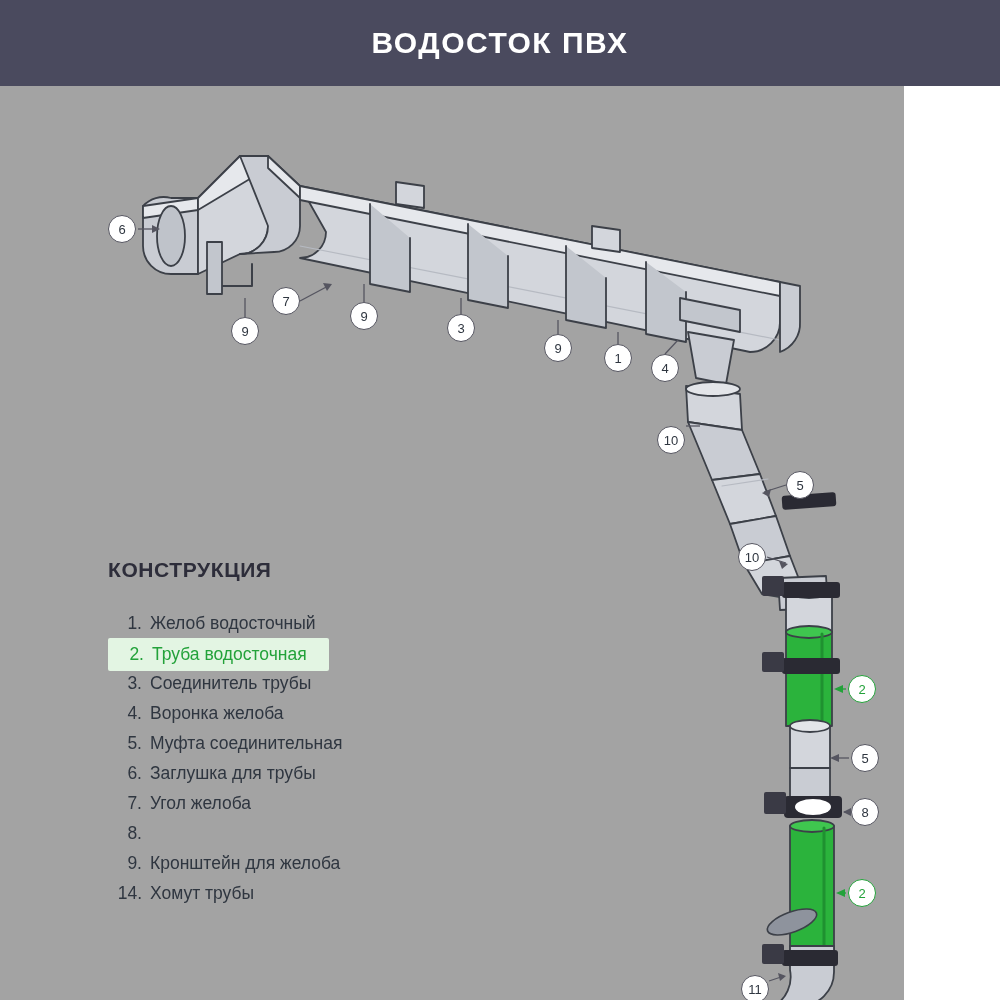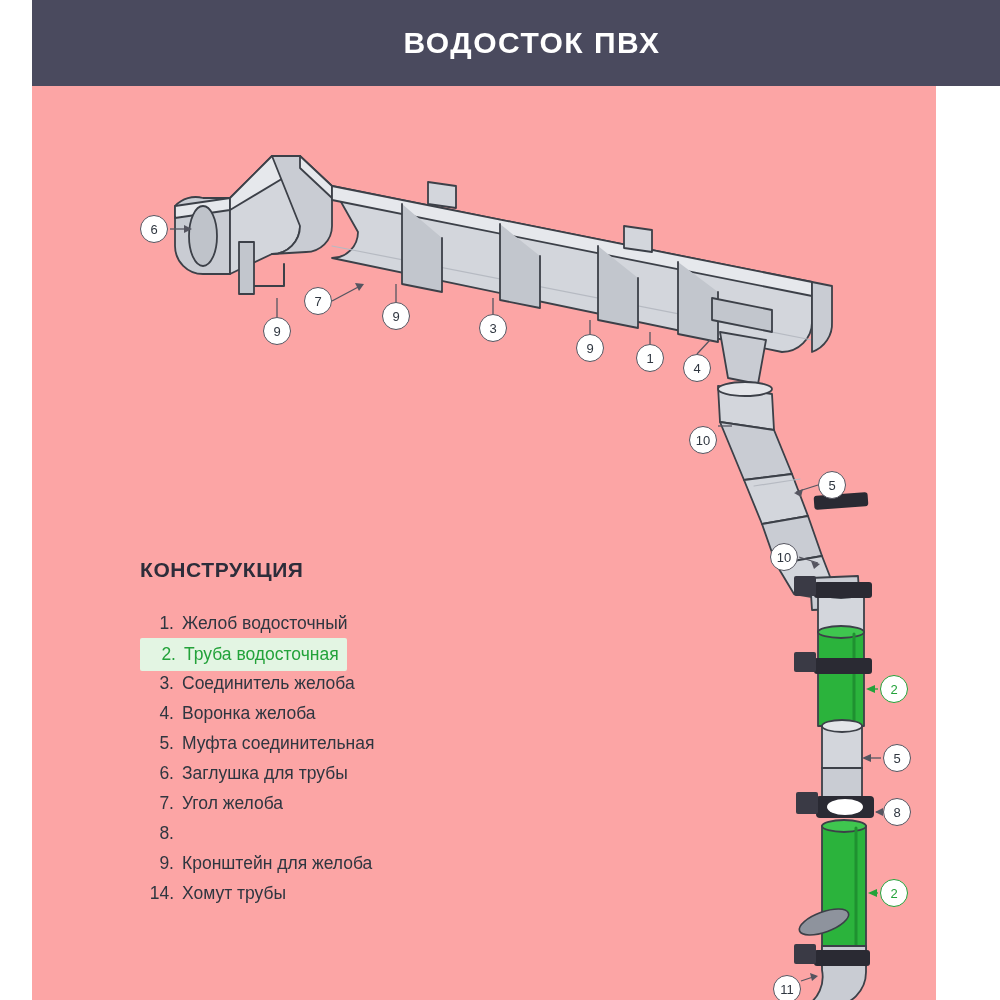--- a/index.html
+++ b/index.html
@@ -11,22 +11,21 @@
     width: 1000px;
     height: 1000px;
     font-family: "Liberation Sans", sans-serif;
     position: relative;
     overflow: hidden;
   }
   .page {
     position: relative;
     width: 904px;
     height: 1000px;
-    background: #fca5a5;
-    margin-left: 32px;
+    background: #a3a3a3;
   }
   .header {
     position: absolute;
     left: 0;
     top: 0;
     width: 1000px;
     height: 86px;
     background: #4a4a5e;
     display: flex;
     align-items: center;
@@ -70,21 +69,21 @@
     width: 34px;
     text-align: right;
     margin-right: 8px;
     flex: 0 0 34px;
   }
   .legend-item.highlight {
     color: #23a23a;
   }
   .legend-item.highlight .hl-wrap {
     background: #e3f5e3;
-    padding: 1px 8px 2px 2px;
+    padding: 1px 22px 2px 2px;
     border-radius: 2px;
   }
   .legend-item.highlight .num {
     color: #23a23a;
   }
   
   .diagram {
     position: absolute;
     left: 0;
     top: 86px;
@@ -260,21 +259,21 @@
     <ul class="legend-list" id="legend-list">
         <li class="legend-item">
           <span class="num">1.</span>
           <span>Желоб водосточный</span>
         </li>
         <li class="legend-item highlight">
           <span class="hl-wrap"><span class="num">2.</span><span>Труба водосточная</span></span>
         </li>
         <li class="legend-item">
           <span class="num">3.</span>
-          <span>Соединитель желоба</span>
+          <span>Соединитель трубы</span>
         </li>
         <li class="legend-item">
           <span class="num">4.</span>
           <span>Воронка желоба</span>
         </li>
         <li class="legend-item">
           <span class="num">5.</span>
           <span>Муфта соединительная</span>
         </li>
         <li class="legend-item">

